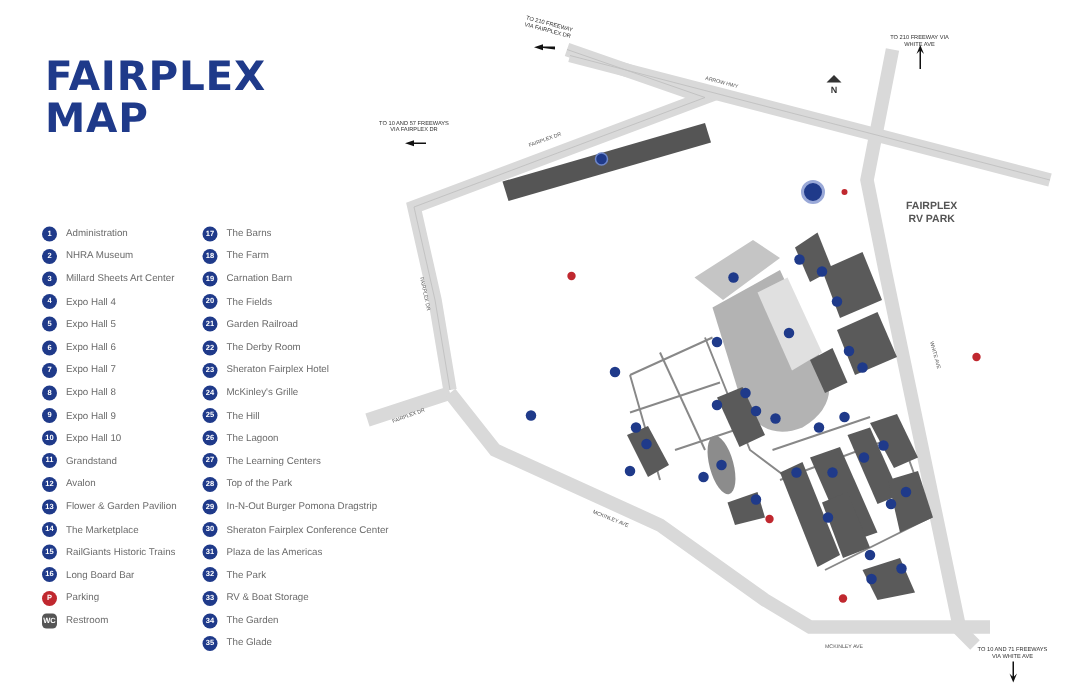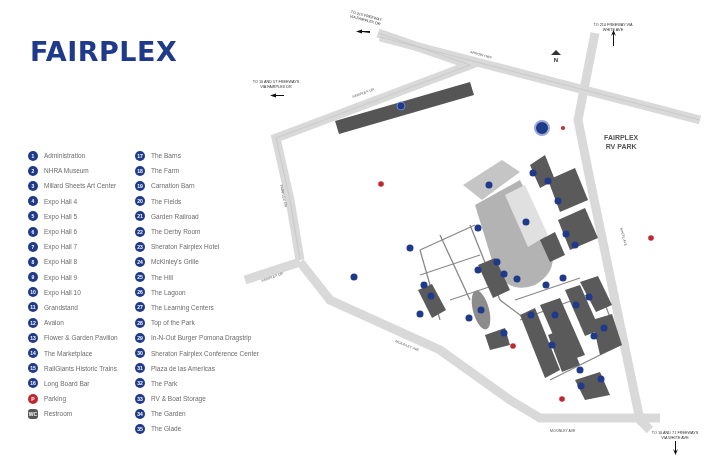--- a/index.html
+++ b/index.html
@@ -14,20 +14,21 @@
   .map{position:absolute;left:0;top:0;width:720px;height:465px;}
   .roadlabel{font-size:3.5px;fill:#555;font-family:"Liberation Sans",sans-serif;}
   .dir{font-size:3.8px;fill:#333;font-family:"Liberation Sans",sans-serif;text-anchor:middle;}
   .rv{position:absolute;left:604px;top:133px;font-size:7px;font-weight:bold;color:#555;text-align:center;line-height:9px;}
 </style>
 </head>
 <body>
 
 <div class="title">
   <div>FAIRPLEX</div>
+  <div>MAP</div>
 </div>
 
 <div class="legend">
   <div class="legend-col" id="col1" style="left:28px;">
       <div class="li">
         <span class="badge">1</span>
         <span>Administration</span>
       </div>
       <div class="li">
         <span class="badge">2</span>

